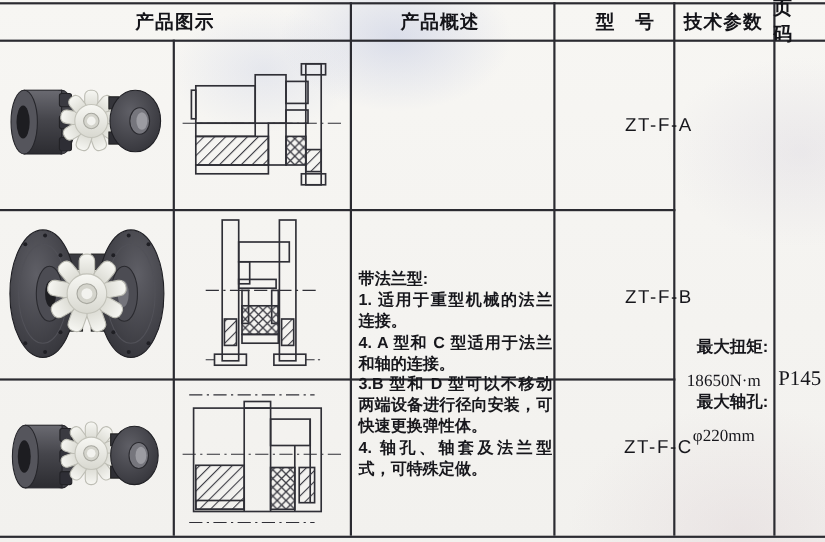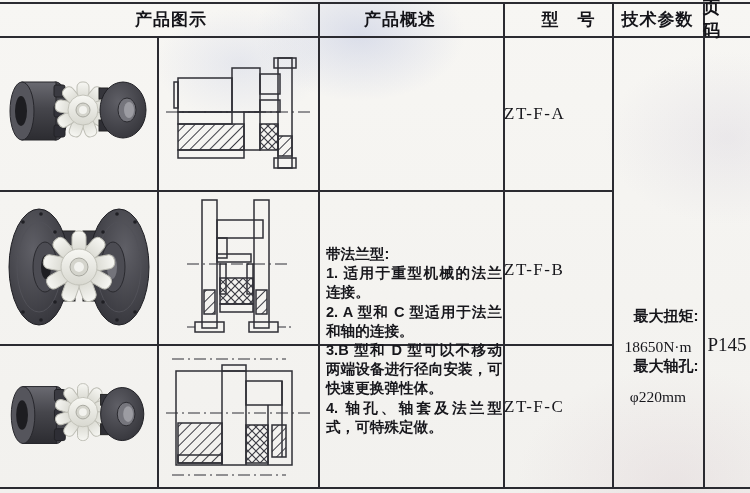--- a/index.html
+++ b/index.html
@@ -22,22 +22,22 @@
     font-weight:bold;font-size:17px;letter-spacing:1px;color:#141419;
   }
   .photo-cell,.draw-cell{position:absolute;display:flex;align-items:center;justify-content:center;}
   .overview{
     position:absolute;left:326px;top:245px;width:176px;
     font-size:14.6px;font-weight:600;line-height:19.2px;color:#17171c;
     text-align:justify;
   }
   .overview div{margin:0;}
   .model{
-    position:absolute;left:504px;width:126px;text-align:left;
-    font-family:Liberation Serif, serif;font-size:17px;letter-spacing:1.5px;color:#17171c;
+    position:absolute;left:504px;width:126px;text-align:right;
+    font-family:Liberation Sans, sans-serif;font-size:17px;letter-spacing:1.5px;color:#17171c;
   }
   .tech{
     position:absolute;left:613px;top:306px;width:90px;text-align:center;
     color:#17171c;
   }
   .tech .tl{font-weight:bold;font-size:15px;line-height:19px;margin-left:16px;}
   .tech .tv{font-family:Liberation Serif, serif;font-size:15.5px;line-height:19px;margin-top:12px;}
   .pagecode{
     position:absolute;left:704px;top:334px;width:46px;text-align:center;
     font-family:"Liberation Serif",serif;font-size:19px;color:#17171c;
@@ -78,21 +78,21 @@
   <div class="hl" style="left:0;top:36px;width:750px;"></div>
   <div class="hl" style="left:0;top:190px;width:614px;"></div>
   <div class="hl" style="left:0;top:344px;width:614px;"></div>
   <div class="hl" style="left:0;top:487px;width:750px;"></div>
   <div class="vl" style="left:157px;top:36px;height:451px;"></div>
   <div class="vl" style="left:318px;top:2px;height:485px;"></div>
   <div class="vl" style="left:503px;top:2px;height:485px;"></div>
   <div class="vl" style="left:612px;top:2px;height:485px;"></div>
   <div class="vl" style="left:703px;top:2px;height:485px;"></div>
 
-  <div class="hcell" style="left:12px;width:318px;text-align:center;">产品图示</div>
+  <div class="hcell" style="left:0;width:318px;text-align:center;">产品图示</div>
   <div class="hcell" style="left:318px;width:164px;">产品概述</div>
   <div class="hcell" style="left:503px;width:131px;">型　号</div>
   <div class="hcell" style="left:612px;width:91px;">技术参数</div>
   <div class="hcell" style="left:703px;width:24px;">页码</div>
 
   <div class="photo-cell" style="left:0;top:38px;width:157px;height:150px;">
     <svg width="140" height="110" viewBox="0 0 140 110" aria-hidden="true">
       <g>
         <ellipse cx="47" cy="53" rx="12" ry="29" fill="#46464c" stroke="#26262b"></ellipse>
         <rect x="13" y="24" width="34" height="58" fill="url(#g-metal)" stroke="#26262b"></rect>
@@ -283,21 +283,21 @@
         <rect x="82" y="74" width="22" height="38" fill="url(#p-xhatch)"></rect>
         <rect x="108" y="74" width="14" height="32" fill="url(#p-hatch)"></rect>
         <rect x="14" y="104" width="44" height="8"></rect>
       </g>
     </svg>
   </div>
 
   <div class="overview">
     <div>带法兰型:</div>
     <div>1. 适用于重型机械的法兰连接。</div>
-    <div>2. A 型和 C 型适用于法兰和轴的连接。</div>
+    <div>4. A 型和 C 型适用于法兰和轴的连接。</div>
     <div>3.B 型和 D 型可以不移动两端设备进行径向安装，可快速更换弹性体。</div>
     <div>4. 轴孔、轴套及法兰型式，可特殊定做。</div>
   </div>
 
   <div class="model" style="top:104px;">ZT-F-A</div>
   <div class="model" style="top:260px;">ZT-F-B</div>
   <div class="model" style="top:397px;">ZT-F-C</div>
 
   <div class="tech">
     <div class="tl">最大扭矩:</div>

